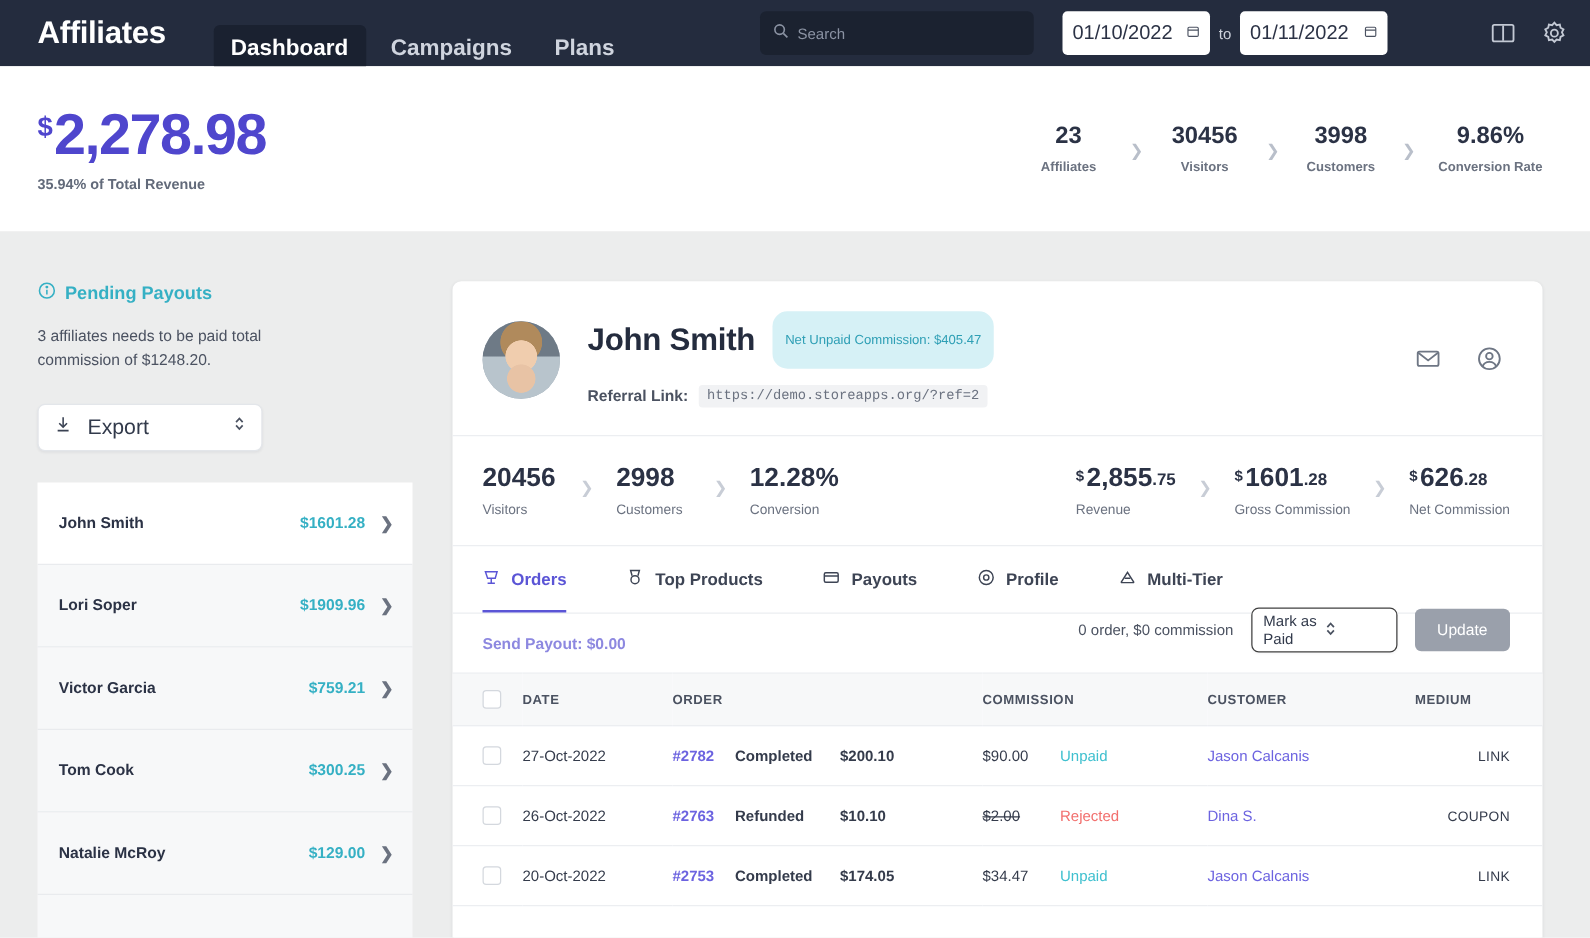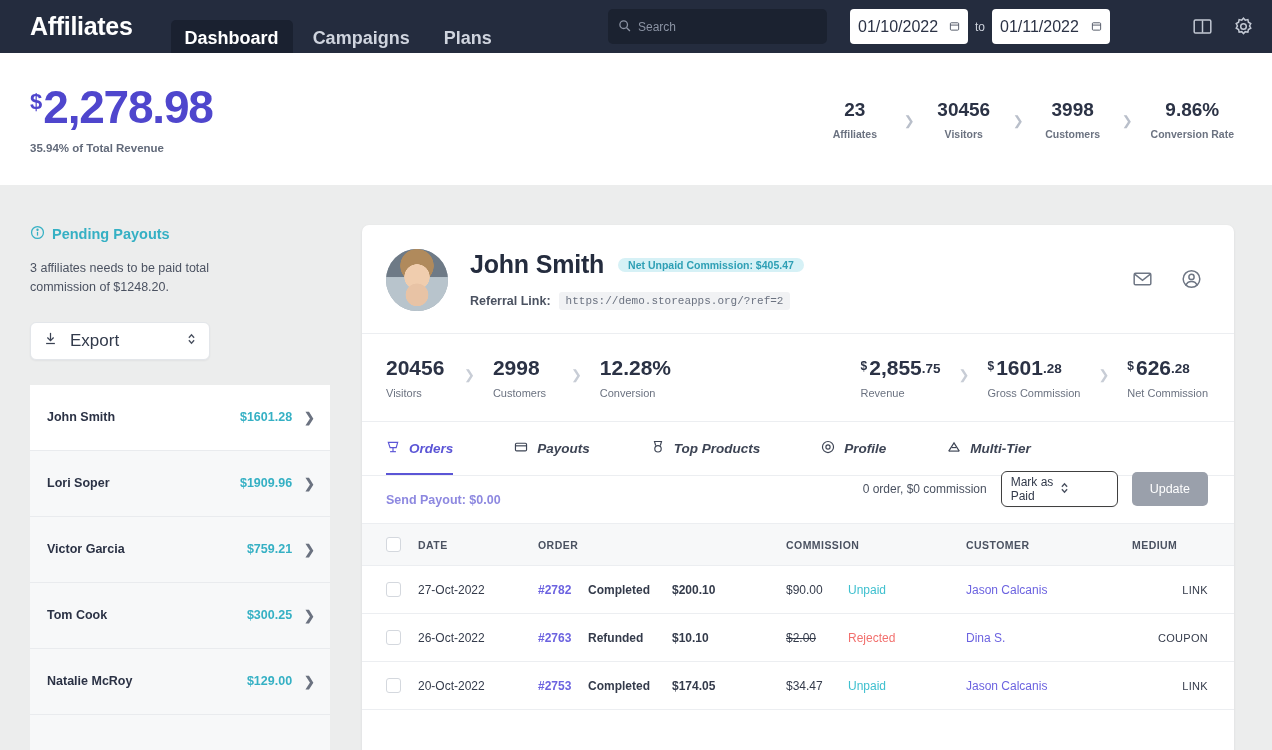--- a/index.html
+++ b/index.html
@@ -185,22 +185,22 @@
       radial-gradient(circle at 50% 74%, #e8c3a5 0 20%, transparent 21%),
       radial-gradient(circle at 50% 45%, #f0cdae 0 27%, transparent 28%),
       radial-gradient(circle at 50% 27%, #b08a5c 0 30%, transparent 31%),
       linear-gradient(180deg, #6e7a86 0 45%, #b8c4cc 46% 100%);
   }
   .head-info { margin-left: 22px; }
   .head-title-row { display: flex; align-items: center; gap: 14px; }
   .person-name { font-size: 25px; font-weight: bold; color: #242c3e; letter-spacing: -0.2px; }
   .unpaid-badge {
     background: #d6f1f6; color: #2e9fb5;
-    font-size: 10.5px; font-weight: bold;
-    padding: 1px 10px; border-radius: 12px;
+    font-size: 10.5px; font-weight: normal;
+    padding: 17px 10px; border-radius: 12px;
     white-space: nowrap;
     text-align: center;
   }
   .ref-row { display: flex; align-items: center; gap: 8px; margin-top: 13px; }
   .ref-label { font-size: 12.5px; color: #4b5261; font-weight: bold; }
   .ref-link {
     background: #f1f2f4; color: #6b7280;
     font-family: "Liberation Mono", monospace;
     font-size: 11px; padding: 3px 7px; border-radius: 3px;
     cursor: pointer;
@@ -219,21 +219,21 @@
     position: relative;
   }
   .cstat { min-width: 60px; }
   .cstat-value { font-size: 21px; font-weight: bold; color: #2b3245; line-height: 1.1; display: flex; align-items: flex-start; }
   .cstat-value .cur { font-size: 12px; margin-top: 4px; margin-right: 2px; font-weight: bold; }
   .cstat-value .dec { font-size: 13.5px; align-self: flex-end; margin-bottom: 2px; }
   .cstat-label { margin-top: 8px; font-size: 11px; color: #6b7280; white-space: nowrap; }
   .cstat-sep { color: #c8cdd6; font-size: 13px; padding: 0 18px; margin-top: -6px; }
   .cstats-right { position: absolute; right: 26px; display: flex; align-items: center; }
 
-  .tabs { display: flex; align-items: center; padding: 0 24px; border-bottom: 1px solid #eceef1; gap: 17px; font-style: italic; }
+  .tabs { display: flex; align-items: center; padding: 0 24px; border-bottom: 1px solid #eceef1; gap: 4px; }
   .tab {
     display: flex; align-items: center; gap: 9px;
     padding: 18px 0 16px 0;
     margin-right: 44px;
     font-size: 13.5px; font-weight: bold;
     color: #3d4454;
     cursor: pointer;
     border-bottom: 2.5px solid transparent;
   }
   .tab.active { color: #5b55d6; border-bottom-color: #5b55d6; }
@@ -553,34 +553,34 @@
             <path d="M4 4h16l-2.5 9H7z"></path>
               <line x1="12" y1="13" x2="12" y2="20"></line>
             <line x1="7" y1="20" x2="17" y2="20"></line>
           </svg>
         </span>
         <span>Orders</span>
       </div>
       <div class="tab">
         <span>
           <svg width="14" height="14" viewBox="0 0 24 24" fill="none" stroke="#3d4454" stroke-width="2">
+            <circle cx="12" cy="15" r="5.5"></circle>
+              <polyline points="8,9.5 6,2.5 18,2.5 16,9.5"></polyline>
+          </svg>
+        </span>
+        <span>Top Products</span>
+      </div>
+      <div class="tab">
+        <span>
+          <svg width="14" height="14" viewBox="0 0 24 24" fill="none" stroke="#3d4454" stroke-width="2">
             <rect x="2.5" y="5.5" width="19" height="13" rx="2"></rect>
               <line x1="2.5" y1="10" x2="21.5" y2="10"></line>
           </svg>
         </span>
         <span>Payouts</span>
-      </div>
-      <div class="tab">
-        <span>
-          <svg width="14" height="14" viewBox="0 0 24 24" fill="none" stroke="#3d4454" stroke-width="2">
-            <circle cx="12" cy="15" r="5.5"></circle>
-              <polyline points="8,9.5 6,2.5 18,2.5 16,9.5"></polyline>
-          </svg>
-        </span>
-        <span>Top Products</span>
       </div>
       <div class="tab">
         <span>
           <svg width="14" height="14" viewBox="0 0 24 24" fill="none" stroke="#3d4454" stroke-width="2">
             <circle cx="12" cy="12" r="9.5"></circle>
               <circle cx="12" cy="12" r="3.6"></circle>
           </svg>
         </span>
         <span>Profile</span>
       </div>

